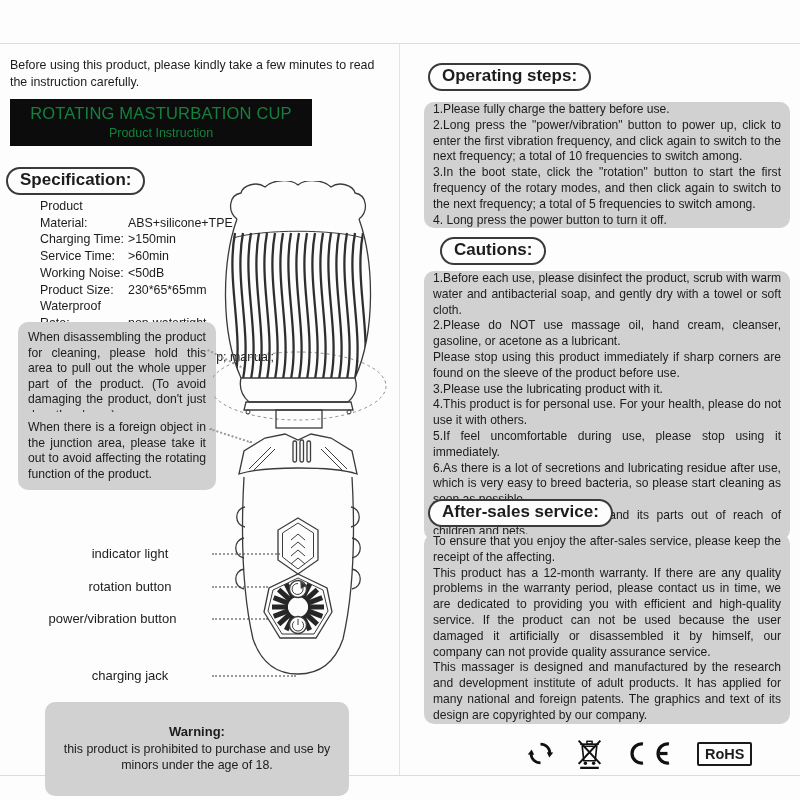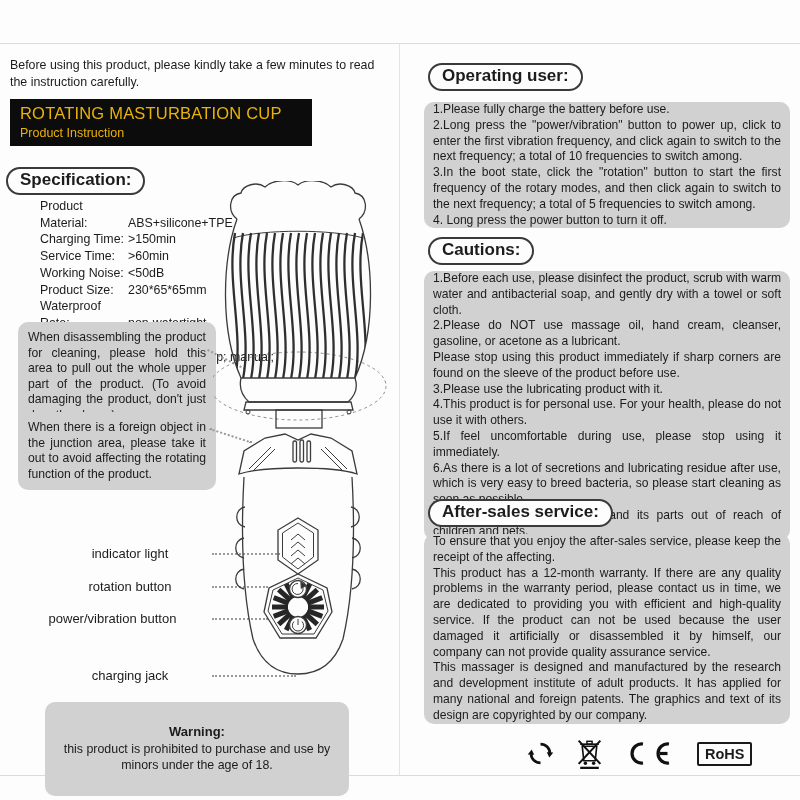--- a/index.html
+++ b/index.html
@@ -5,22 +5,22 @@
   html,body{margin:0;padding:0;background:#fefefe;}
   #page{position:relative;width:800px;height:800px;background:#fdfdfe;overflow:hidden;
         font-family:"Liberation Sans",sans-serif;color:#1c1c1c;}
   .abs{position:absolute;}
   
   .edge-h{position:absolute;left:0;width:800px;height:1px;background:#dcdce0;}
   .divider{position:absolute;width:1px;background:#e4e4e8;}
   
   .intro{position:absolute;left:10px;top:57px;width:380px;font-size:12.4px;line-height:17px;}
   
-  .title-block{position:absolute;left:10px;top:99px;width:282px;background:#0c0c0c;color:#eab308;
-               padding:5px 10px 6px 10px;}
+  .title-block{position:absolute;left:10px;top:99px;width:282px;background:#0c0c0c;color:#15803d;
+               padding:5px 10px 6px 10px;text-align:center;}
   .title-main{font-size:16.5px;letter-spacing:.2px;}
   .title-sub{font-size:12.5px;margin-top:3px;}
   
   .oval{position:absolute;display:inline-block;border:2px solid #3a3a3a;border-radius:16px;
         padding:1px 12px 3px 12px;font-weight:bold;font-size:17px;background:#fdfdfe;}
   
   .spec-list{position:absolute;left:10px;top:198px;width:240px;font-size:12.4px;line-height:16.7px;margin-left:30px;}
   .spec-label{display:inline-block;width:88px;}
   
   .gray{background:#d1d1d1;border-radius:10px;}
@@ -195,30 +195,30 @@
 
     <circle class="fillwhite" cx="85" cy="408" r="8.5"></circle>
     <path class="thin" d="M 89.5 405.5 A 5.5 5.5 0 1 1 85 402.5"></path>
     <path class="cert-fill" d="M 88 401.5 L 92.8 404.4 L 88.4 406.9 Z" style="fill:#2a2a2a"></path>
 
     <circle class="fillwhite" cx="85" cy="444" r="8.5"></circle>
     <path class="thin" d="M 81 440.5 A 5.6 5.6 0 1 0 89 440.5"></path>
     <line class="thin" x1="85" y1="438" x2="85" y2="444"></line>
   </svg>
 
-  <span class="oval" style="left:428px;top:63px">Operating user:</span>
+  <span class="oval" style="left:428px;top:63px">Operating steps:</span>
   <div class="body-box gray" style="left:424px;top:102px">
 
   <div class="body-line">1.Please fully charge the battery before use.</div>
       <div class="body-line">2.Long press the "power/vibration" button to power up, click to enter the first vibration frequency, and click again to switch to the next frequency; a total of 10 frequencies to switch among.</div>
       <div class="body-line">3.In the boot state, click the "rotation" button to start the first frequency of the rotary modes, and then click again to switch to the next frequency; a total of 5 frequencies to switch among.</div>
       <div class="body-line">4. Long press the power button to turn it off.</div>
     </div>
 
-  <span class="oval" style="left:428px;top:237px">Cautions:</span>
+  <span class="oval" style="left:440px;top:237px">Cautions:</span>
   <div class="body-box gray" style="left:424px;top:271px">
 
   <div class="body-line">1.Before each use, please disinfect the product, scrub with warm water and antibacterial soap, and gently dry with a towel or soft cloth.</div>
       <div class="body-line">2.Please do NOT use massage oil, hand cream, cleanser, gasoline, or acetone as a lubricant.</div>
       <div class="body-line">Please stop using this product immediately if sharp corners are found on the sleeve of the product before use.</div>
       <div class="body-line">3.Please use the lubricating product with it.</div>
       <div class="body-line">4.This product is for personal use. For your health, please do not use it with others.</div>
       <div class="body-line">5.If feel uncomfortable during use, please stop using it immediately.</div>
       <div class="body-line">6.As there is a lot of secretions and lubricating residue after use, which is very easy to breed bacteria, so please start cleaning as soon as possible.</div>
       <div class="body-line">7.Please place the massager and its parts out of reach of children and pets.</div>

